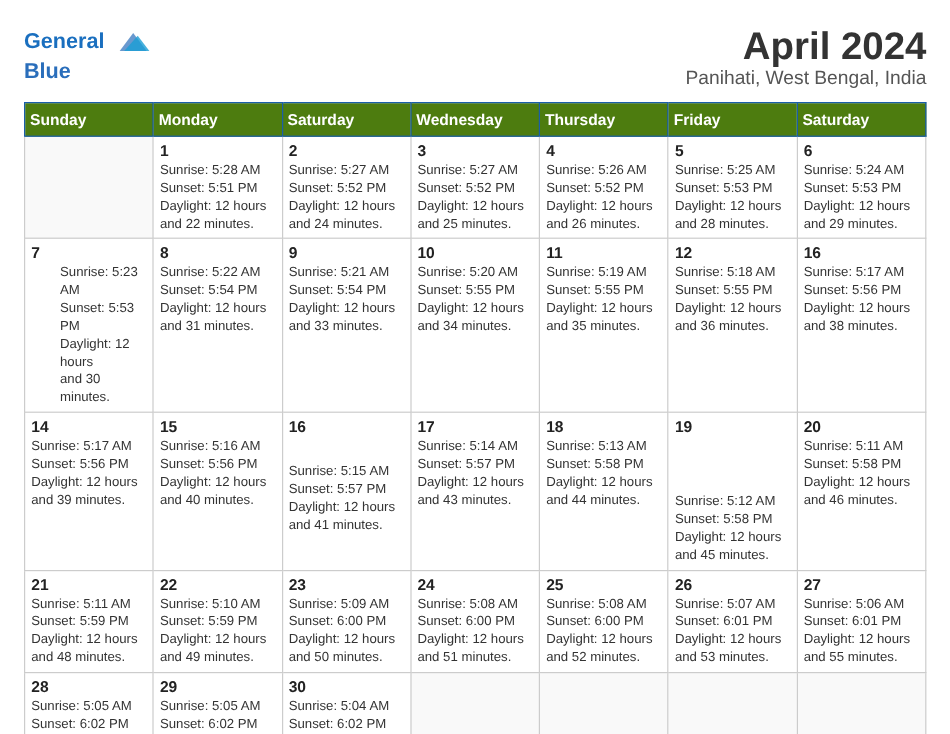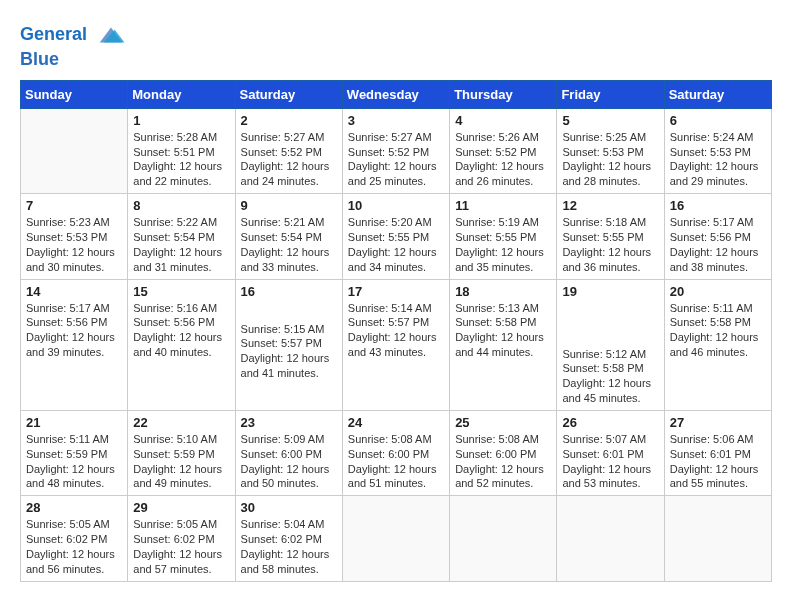--- a/index.html
+++ b/index.html
@@ -46,21 +46,21 @@
     .location-title {
       font-size: 16px;
       color: #555;
     }
     .calendar {
       width: 100%;
       border-collapse: collapse;
       font-size: 11px;
     }
     .calendar thead th {
-      background-color: #1d4ed8;
+      background-color: #4d7c0f;
       color: #fff;
       padding: 6px 4px;
       text-align: left;
       font-size: 13px;
       font-weight: bold;
       border: 1px solid #1a5ea8;
     }
     .calendar tbody td {
       border: 1px solid #ccc;
       vertical-align: top;
@@ -93,20 +93,24 @@
       <div class="logo-text">
         <span>General</span>
         <svg class="logo-icon" viewBox="0 0 40 30" xmlns="http://www.w3.org/2000/svg" style="display:inline-block;vertical-align:middle;">
           <polygon points="5,25 20,5 35,25" fill="#2a6ebb" opacity="0.7"></polygon>
           <polygon points="10,25 25,8 38,25" fill="#1a9ed4" opacity="0.8"></polygon>
         </svg>
       </div>
       <div class="logo-text" style="color:#2a6ebb;">Blue</div>
     </div>
   </div>
+  <div class="title-area">
+    <div class="month-title">April 2024</div>
+    <div class="location-title">Panihati, West Bengal, India</div>
+  </div>
 </div>
 
 <table class="calendar">
   <thead>
     <tr>
     <th>Sunday</th>
         <th>Monday</th>
         <th>Saturday</th>
         <th>Wednesday</th>
         <th>Thursday</th>
@@ -156,21 +160,21 @@
           <span class="day-number">6</span>
           <div class="day-info" style="white-space: pre-line;">Sunrise: 5:24 AM
 Sunset: 5:53 PM
 Daylight: 12 hours
 and 29 minutes.</div>
         </td>
       </tr>
       <tr>
         <td>
           <span class="day-number">7</span>
-          <div class="day-info" style="white-space: pre-line;">Sunrise: 5:23 AM
+          <div class="day-info" style="white-space: pre-line; margin-left: 24px;">Sunrise: 5:23 AM
 Sunset: 5:53 PM
 Daylight: 12 hours
 and 30 minutes.</div>
         </td>
         <td>
           <span class="day-number">8</span>
           <div class="day-info" style="white-space: pre-line;">Sunrise: 5:22 AM
 Sunset: 5:54 PM
 Daylight: 12 hours
 and 31 minutes.</div>

